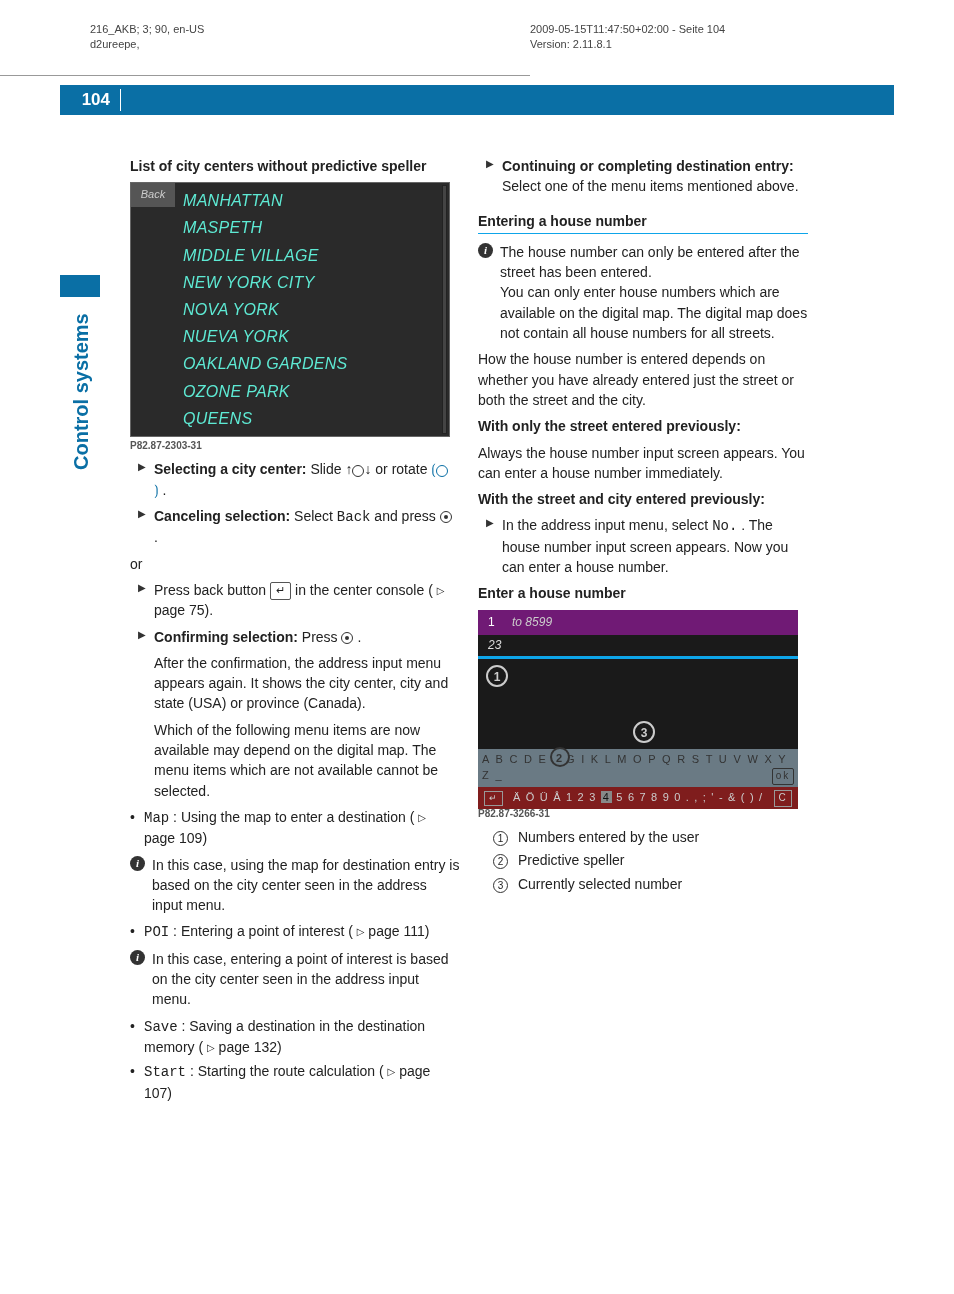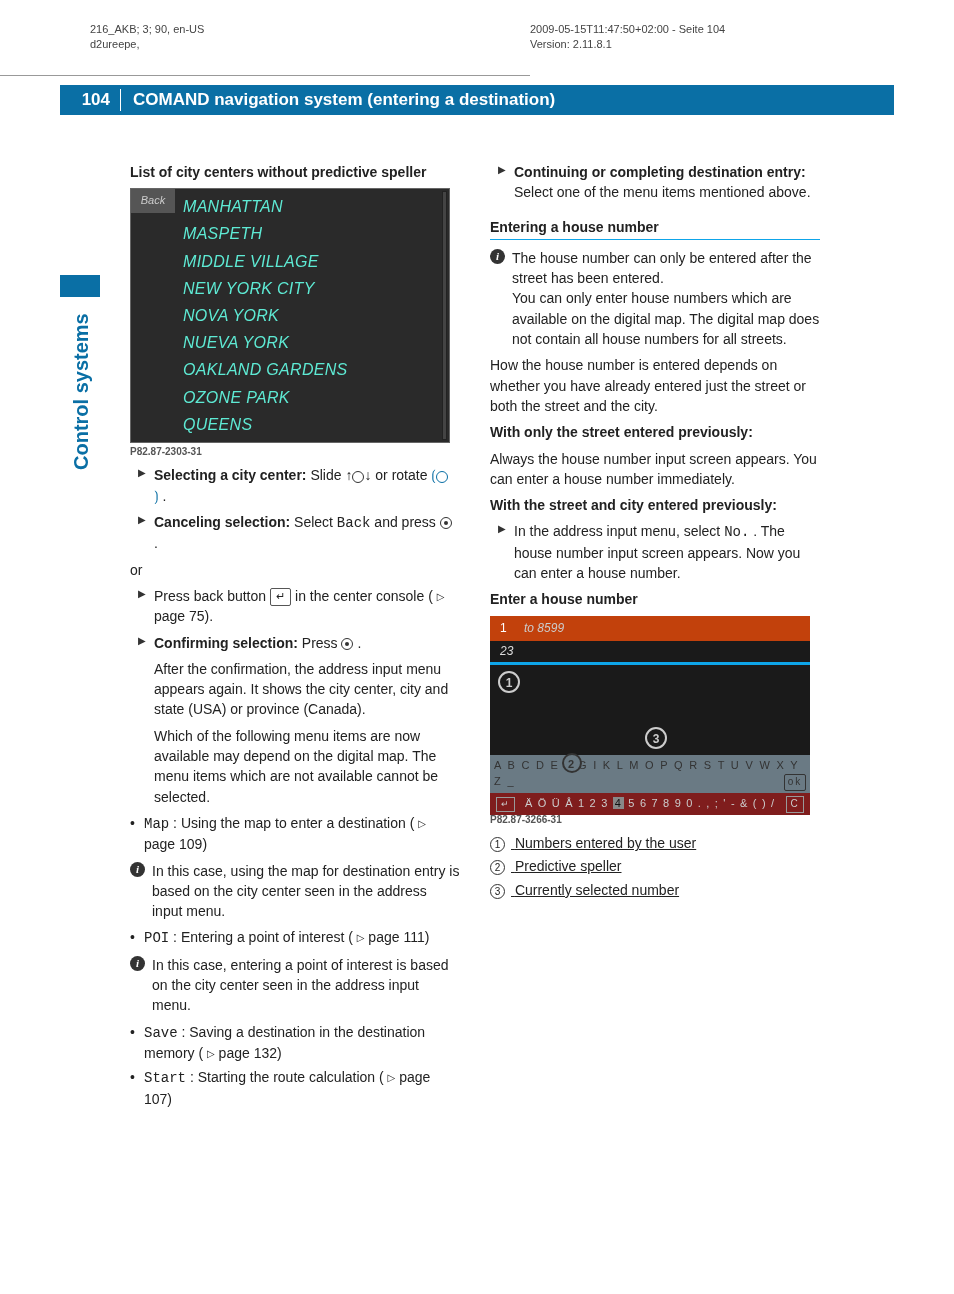--- a/index.html
+++ b/index.html
@@ -69,25 +69,25 @@
     top: 195px;
     transform: rotate(-90deg);
     transform-origin: left top;
     font-weight: bold;
     color: #0a6fa5;
     font-size: 20px;
     white-space: nowrap;
   }
   .columns {
     position: absolute;
-    top: 156px;
+    top: 150px;
     left: 130px;
     width: 760px;
     display: flex;
-    gap: 30px;
+    gap: 18px;
   }
   .col {
     width: 330px;
     font-size: 14px;
     line-height: 1.45;
   }
   .col h4 { font-size: 14px; font-weight: bold; margin: 6px 0 4px; }
   .subhead { font-weight: bold; border-bottom: 1px solid #0ea5e9; padding-bottom:2px; margin: 14px 0 8px; }
   .tri-item { position: relative; padding-left: 16px; margin: 6px 8px; }
   .tri-item::before { content: "▶"; position: absolute; left: 0; top: 1px; font-size: 10px; color:#333;}
@@ -129,21 +129,21 @@
   }
   .caption { font-size:10px; text-align:left; color:#555; margin-bottom:6px;font-weight:bold;}
   .screenshot2 {
     width: 320px;
     background: #1a1a1a;
     position: relative;
     margin: 6px 0 2px;
     height: 195px;
     color:#ccc;
   }
-  .screenshot2 .topbar{ background:#c2410c; padding:4px 10px; font-size:12px; font-style:italic;}
+  .screenshot2 .topbar{ background:#701a75; padding:4px 10px; font-size:12px; font-style:italic;}
   .screenshot2 .topbar span.num{ color:#fff; font-style:normal; margin-right:14px;}
   .screenshot2 .entered{ padding:2px 10px; font-size:12px; color:#ddd; font-style:italic; border-bottom:3px solid #0ea5e9;}
   .screenshot2 .middle{ height:90px; position:relative;}
   .screenshot2 .callout{
     position:absolute; width:22px;height:22px;border:2px solid #ccc;border-radius:50%;
     text-align:center;line-height:20px;font-size:12px;color:#ccc;font-weight:bold;
   }
   .screenshot2 .c1{ left:8px; top:6px;}
   .screenshot2 .c3{ left:155px; top:62px;}
   .screenshot2 .row1{
@@ -159,41 +159,40 @@
   .screenshot2 .row2{
     background:#7f1d1d;color:#ccc;font-size:11px;letter-spacing:1.2px;padding:3px 6px;
   }
   .screenshot2 .row2 .hl{ background:#888;color:#111;padding:0 2px;}
   .screenshot2 .row2 .box{float:right;border:1px solid #999;padding:0 4px;font-size:10px;}
   .screenshot2 .row2 .bk{display:inline-block;border:1px solid #999;padding:0 4px;font-size:9px;margin-right:6px;}
   .circnum {
     display:inline-block;width:15px;height:15px;border:1px solid #333;border-radius:50%;
     text-align:center;line-height:14px;font-size:10px;margin-right:6px;
   }
-  .leg { margin:3px 0;text-decoration:underline; }
+  .leg { margin:3px 15px; }
   p.para{ margin:6px 0;}
   .bold{font-weight:bold;}
 </style>
 </head>
 <body>
 
 <div class="top-meta left">
   <div>216_AKB; 3; 90, en-US</div>
   <div>d2ureepe,</div>
 </div>
 <div class="top-meta right">
   <div>2009-05-15T11:47:50+02:00 - Seite 104</div>
   <div>Version: 2.11.8.1</div>
 </div>
 <div class="page-rule"></div>
 
 <div class="header-bar">
   <div class="pn">104</div>
   <div class="sep"></div>
-  <div class="title">COMAND navigation system (entering a destination)</div>
 </div>
 
 <div class="side-tab">
   <div class="blue-box"></div>
   <div class="label">Control systems</div>
 </div>
 
 <div class="columns">
 
   <div class="col">

